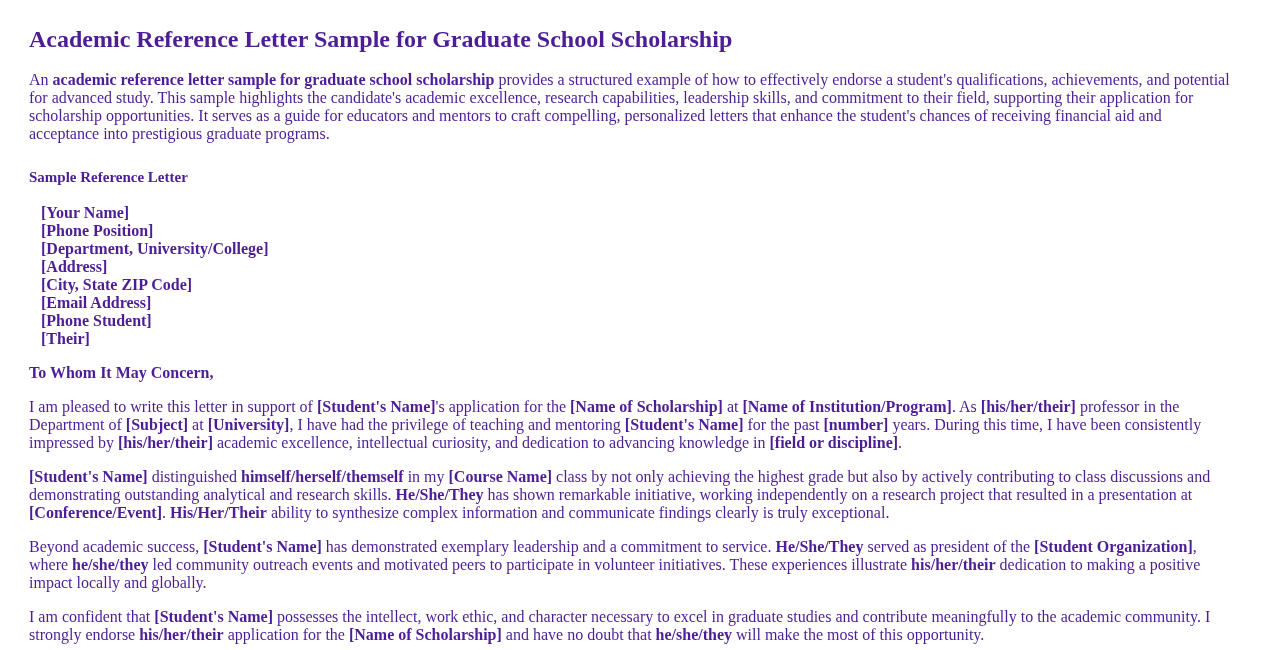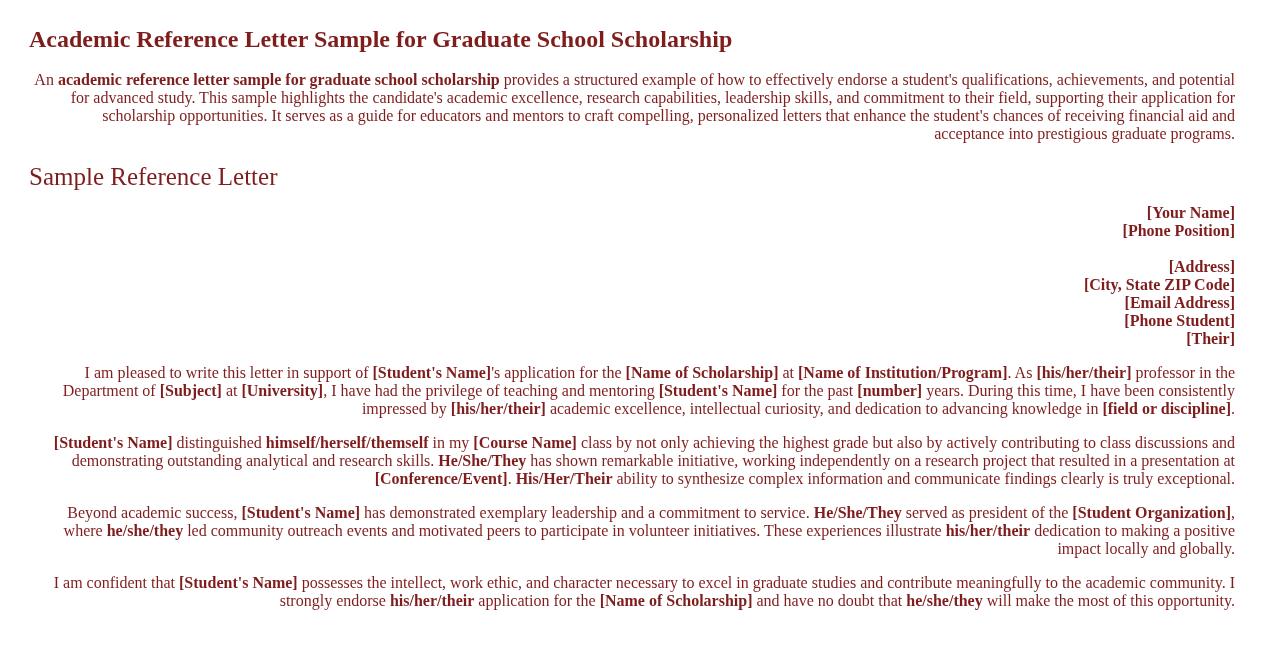--- a/index.html
+++ b/index.html
@@ -11,37 +11,36 @@
   .page {
     width: 1278px;
     height: 650px;
     overflow: hidden;
     box-sizing: border-box;
     padding: 25px 43px 0 29px;
     font-family: "Liberation Serif", "DejaVu Serif", serif;
     font-size: 16px;
     line-height: 18px;
     background: #ffffff;
-    color: #7f1d1d;
+    color: #4c1d95;
   }
   h1.doc-title {
     font-size: 24px;
     line-height: 28px;
     font-weight: bold;
     margin: 0 0 18px 0;
   }
   h2.section-heading {
-    font-size: 25px;
+    font-size: 15px;
     line-height: 22px;
-    font-weight: normal;
+    font-weight: bold;
     margin: 23px 0 16px 0;
   }
   p {
     margin: 16px 0;
-    text-align: right;
   }
   p.intro {
     margin-top: 18px;
   }
   p.sender-block {
     font-weight: bold;
     margin-left: 12px;
   }
   p.salutation {
     font-weight: bold;
@@ -50,22 +49,23 @@
 </head>
 <body>
 
 <div class="page">
   <h1 class="doc-title">Academic Reference Letter Sample for Graduate School Scholarship</h1>
 
   <p class="intro"><span>An </span><b>academic reference letter sample for graduate school scholarship</b><span> provides a structured example of how to effectively endorse a student's qualifications, achievements, and potential for advanced study. This sample highlights the candidate's academic excellence, research capabilities, leadership skills, and commitment to their field, supporting their application for scholarship opportunities. It serves as a guide for educators and mentors to craft compelling, personalized letters that enhance the student's chances of receiving financial aid and acceptance into prestigious graduate programs.</span></p>
 
   <h2 class="section-heading">Sample Reference Letter</h2>
 
-  <p class="sender-block"><span>[Your Name]</span><br><span>[Phone Position]</span><br><br><span>[Address]</span><br><span>[City, State ZIP Code]</span><br><span>[Email Address]</span><br><span>[Phone Student]</span><br><span>[Their]</span></p>
+  <p class="sender-block"><span>[Your Name]</span><br><span>[Phone Position]</span><br><span>[Department, University/College]</span><br><span>[Address]</span><br><span>[City, State ZIP Code]</span><br><span>[Email Address]</span><br><span>[Phone Student]</span><br><span>[Their]</span></p>
 
+  <p class="salutation">To Whom It May Concern,</p>
 
   <div>
     <p><span>I am pleased to write this letter in support of </span><b>[Student's Name]</b><span>'s application for the </span><b>[Name of Scholarship]</b><span> at </span><b>[Name of Institution/Program]</b><span>. As </span><b>[his/her/their]</b><span> professor in the Department of </span><b>[Subject]</b><span> at </span><b>[University]</b><span>, I have had the privilege of teaching and mentoring </span><b>[Student's Name]</b><span> for the past </span><b>[number]</b><span> years. During this time, I have been consistently impressed by </span><b>[his/her/their]</b><span> academic excellence, intellectual curiosity, and dedication to advancing knowledge in </span><b>[field or discipline]</b><span>.</span></p>
     <p><b>[Student's Name]</b><span> distinguished </span><b>himself/herself/themself</b><span> in my </span><b>[Course Name]</b><span> class by not only achieving the highest grade but also by actively contributing to class discussions and demonstrating outstanding analytical and research skills. </span><b>He/She/They</b><span> has shown remarkable initiative, working independently on a research project that resulted in a presentation at </span><b>[Conference/Event]</b><span>. </span><b>His/Her/Their</b><span> ability to synthesize complex information and communicate findings clearly is truly exceptional.</span></p>
     <p><span>Beyond academic success, </span><b>[Student's Name]</b><span> has demonstrated exemplary leadership and a commitment to service. </span><b>He/She/They</b><span> served as president of the </span><b>[Student Organization]</b><span>, where </span><b>he/she/they</b><span> led community outreach events and motivated peers to participate in volunteer initiatives. These experiences illustrate </span><b>his/her/their</b><span> dedication to making a positive impact locally and globally.</span></p>
     <p><span>I am confident that </span><b>[Student's Name]</b><span> possesses the intellect, work ethic, and character necessary to excel in graduate studies and contribute meaningfully to the academic community. I strongly endorse </span><b>his/her/their</b><span> application for the </span><b>[Name of Scholarship]</b><span> and have no doubt that </span><b>he/she/they</b><span> will make the most of this opportunity.</span></p>
   </div>
 </div>
 
 </body></html>

